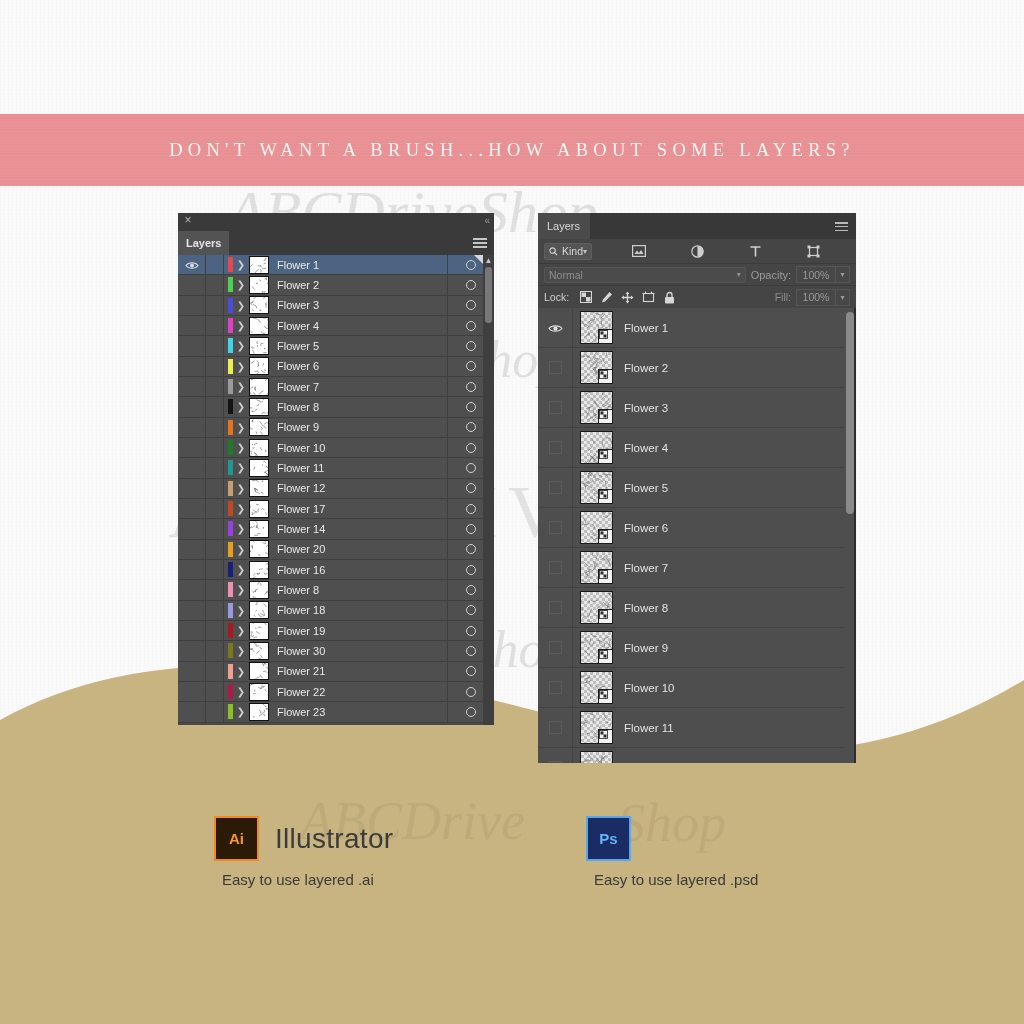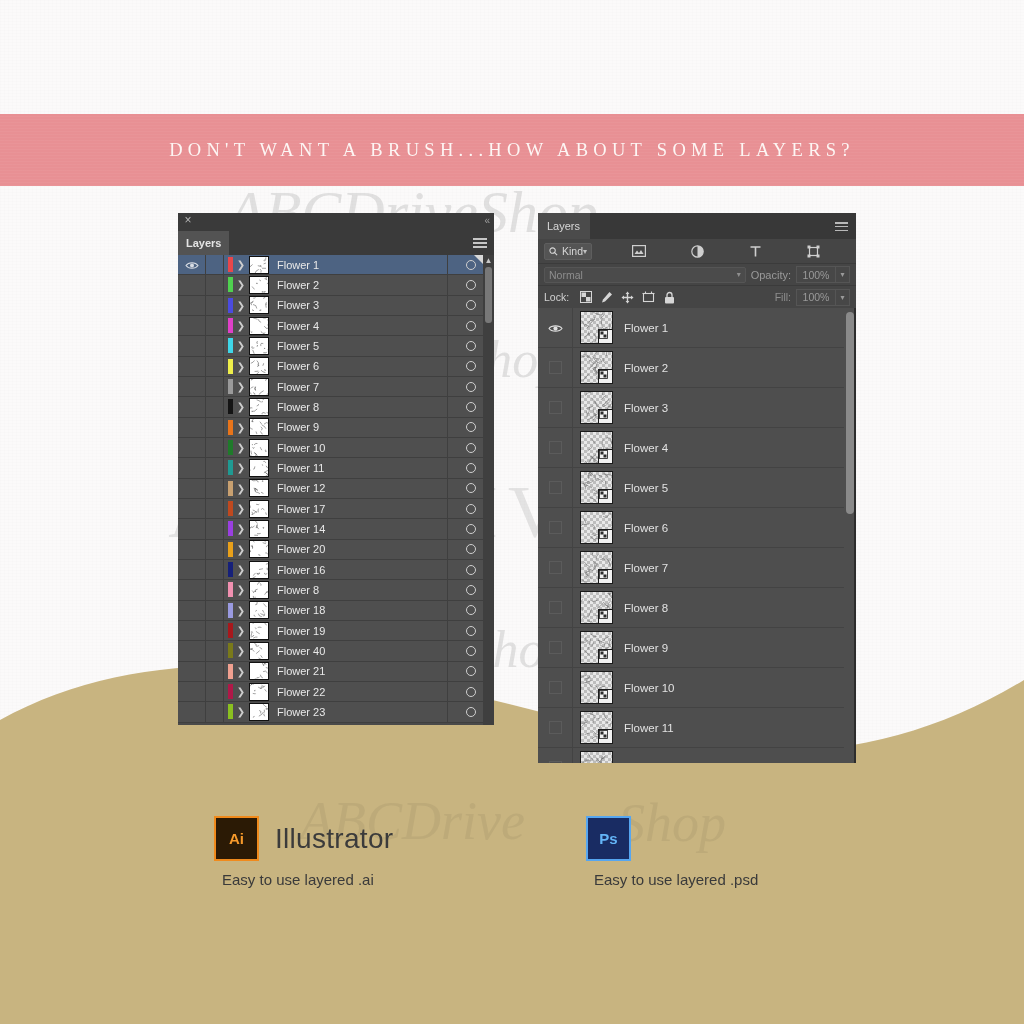--- a/index.html
+++ b/index.html
@@ -483,21 +483,21 @@
         <div class="ai-row">
           <div class="ai-eyecell"></div>
           <div class="ai-lockcell"></div>
           <div class="ai-swatch" style="background: rgb(122, 122, 26);"></div>
           <div class="ai-arrow">❯</div>
           <div class="ai-thumb">
             <svg width="18" height="16" viewBox="0 0 18 16">
               <path d="M12.2,14.8 Q12.8,15.1 10.6,12.3 M1.3,6.6 Q1.8,5.7 -1.9,6.2 M9.1,2.6 Q5.5,4.3 5.9,1.6 M8.5,14.9 Q8.4,14.7 11.8,16.9 M11.7,6.3 Q12.5,5.6 9.6,4.5 M6.1,10.7 Q5.6,11.1 9.7,7.6 M6.7,2.0 Q2.9,-1.1 3.3,-1.5 M1.1,5.5 Q-0.4,6.4 2.9,5.3 M0.5,6.3 Q2.5,5.6 4.2,8.6 " fill="none" stroke="#4a4a4a" stroke-width="0.6" opacity="0.85"></path>
             </svg>
           </div>
-          <div class="ai-name">Flower 40</div>
+          <div class="ai-name">Flower 30</div>
           <div class="ai-target">
             <span class="ai-circle"></span>
           </div>
         </div>
         <div class="ai-row">
           <div class="ai-eyecell"></div>
           <div class="ai-lockcell"></div>
           <div class="ai-swatch" style="background: rgb(240, 160, 144);"></div>
           <div class="ai-arrow">❯</div>
           <div class="ai-thumb">

